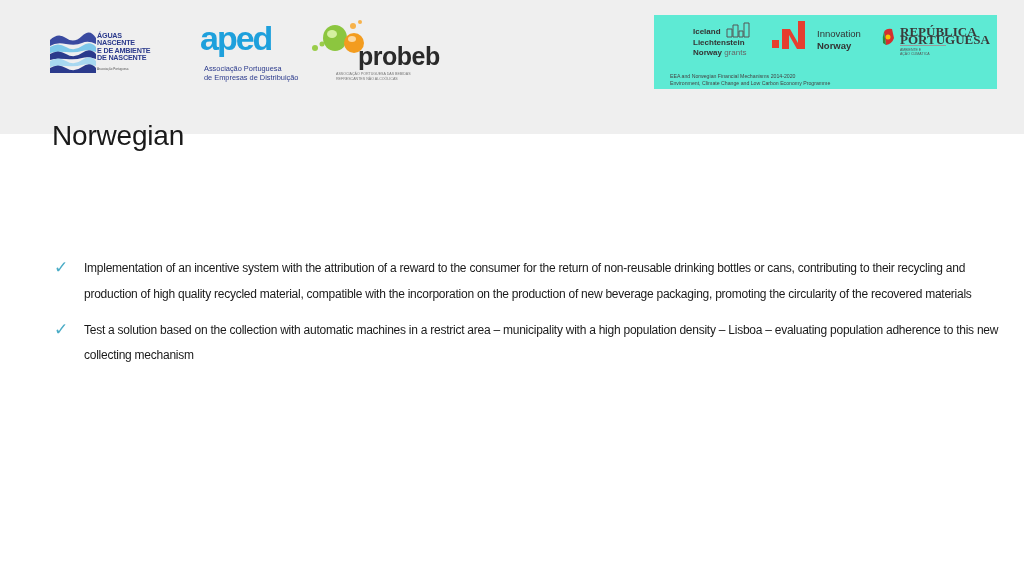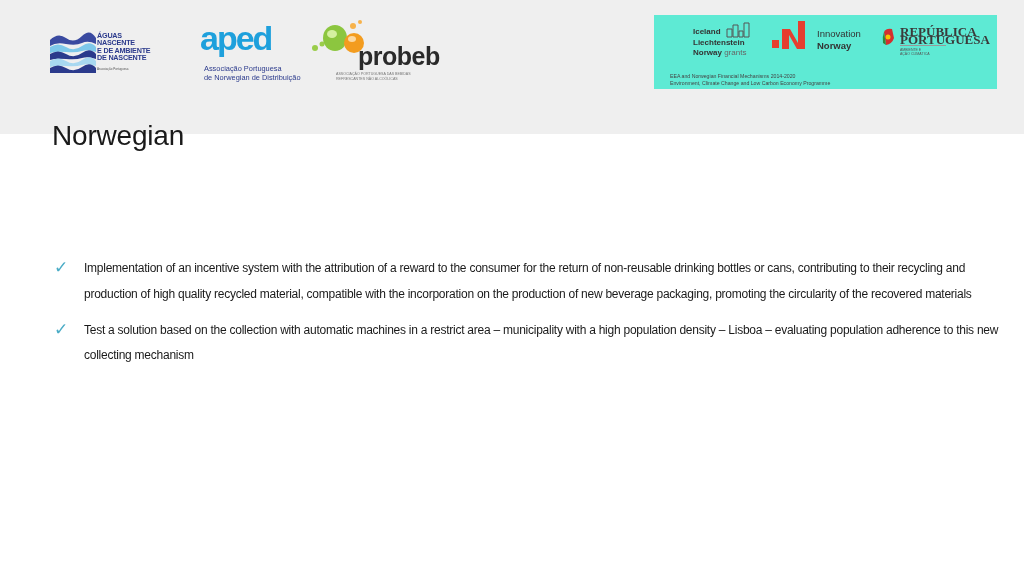--- a/index.html
+++ b/index.html
@@ -88,21 +88,21 @@
       <div>E DE AMBIENTE</div>
       <div>DE NASCENTE</div>
     </div>
     <div class="aguas-sub">Associação Portuguesa</div>
   </div>
 
   <div class="logo-aped">
     <div class="aped-word">aped</div>
     <div class="aped-sub">
       <div>Associação Portuguesa</div>
-      <div>de Norwegian de Distribuição</div>
+      <div>de Empresas de Distribuição</div>
     </div>
   </div>
 
   <div class="logo-probeb">
     <svg style="position:absolute;left:0;top:0" width="70" height="40" viewBox="0 0 70 40">
       <circle cx="5" cy="30" r="3" fill="#9acd4a"></circle>
       <circle cx="12" cy="26" r="2.5" fill="#9acd4a"></circle>
       <ellipse cx="25" cy="20" rx="12" ry="13" fill="#8cc63f"></ellipse>
       <ellipse cx="22" cy="16" rx="5" ry="4" fill="#d4f0a0"></ellipse>
       <ellipse cx="44" cy="25" rx="10" ry="10" fill="#f39c1f"></ellipse>

